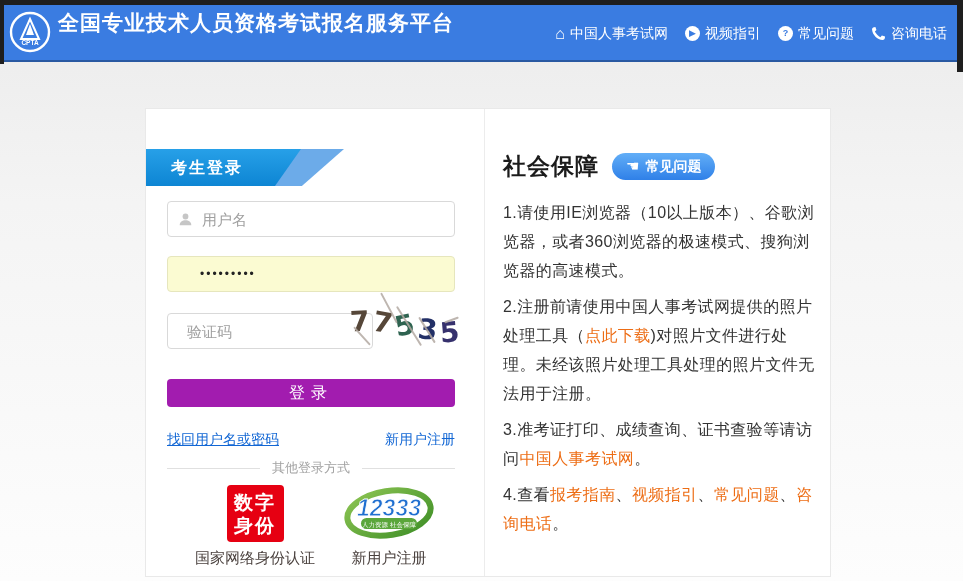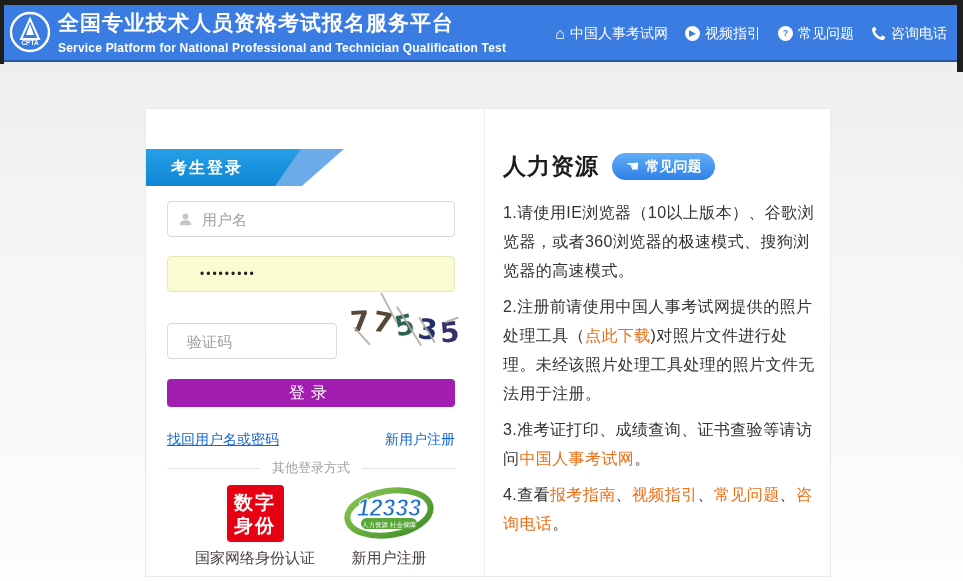--- a/index.html
+++ b/index.html
@@ -47,21 +47,21 @@
 
   .field { position:absolute; left:21px; width:288px; height:36px; border:1px solid #d9d9d9;
            border-radius:4px; background:#fff; display:flex; align-items:center;
            padding:0 10px; gap:9px; }
   .field input { border:none; outline:none; background:transparent; flex:1;
                  font-size:15px; color:#7f1d1d; font-family:inherit; }
   .field input::placeholder { color:#9f9f9f; }
   .field-user { top:92px; }
   .field-pass { top:147px; background:#fbfbd2; border-color:#e6e6bd; }
   .field-pass input { font-size:12px; letter-spacing:2px; color:#222; padding-left:22px; }
-  .field-cap { top:214px; width:170px; }
+  .field-cap { top:204px; width:206px; }
 
   .captcha-img { position:absolute; left:200px; top:192px; width:118px; height:58px;
                  cursor:pointer; overflow:visible; }
   .cap-digits { position:absolute; inset:0; display:flex; align-items:flex-start;
                 justify-content:center; gap:3px; padding-top:5px; }
   .cap-digit { font-family:"DejaVu Sans","Liberation Sans",sans-serif; font-weight:bold;
                font-size:28px; line-height:1; display:inline-block; }
   .cap-line { position:absolute; height:2px; background:#b3a9a2; border-radius:2px; opacity:.85; }
 
   .login-btn { position:absolute; left:21px; top:270px; width:288px; height:28px;
@@ -106,21 +106,20 @@
 
   <header>
     <svg class="logo" width="42" height="42" viewBox="0 0 42 42">
       <circle cx="21" cy="21" r="19" fill="none" stroke="#ffffff" stroke-width="2.4"></circle>
       <path d="M21 8 L30 28 L12 28 Z" fill="none" stroke="#ffffff" stroke-width="2"></path>
       <path d="M21 13 L25 24 L17 24 Z" fill="#ffffff"></path>
       <text x="21" y="34" text-anchor="middle" font-size="6.5" font-weight="bold" fill="#ffffff" font-family="Liberation Sans, sans-serif">CPTA</text>
     </svg>
     <div class="title-block">
       <div class="title">全国专业技术人员资格考试报名服务平台</div>
-      <div class="subtitle">Service Platform for National Professional and Technician Qualification Test</div>
     </div>
     <nav>
       <a class="nav-item">
         <span class="nav-glyph">⌂</span>
         <span>中国人事考试网</span>
       </a>
       <a class="nav-item">
         <span class="nav-circle">▶</span>
         <span>视频指引</span>
       </a>
@@ -214,21 +213,21 @@
           </svg>
           <div class="method-label">新用户注册</div>
         </div>
       </div>
     </section>
 
     <div class="v-divider"></div>
 
     <section class="tips-panel">
       <div class="tips-head">
-        <h2>人力资源</h2>
+        <h2>社会保障</h2>
         <a class="faq-pill">
           <span class="hand">☚</span>
           <span>常见问题</span>
         </a>
       </div>
       <div>
           <p class="tip"><span>1.请使用IE浏览器（10以上版本）、谷歌浏览器，或者360浏览器的极速模式、搜狗浏览器的高速模式。</span></p>
           <p class="tip"><span>2.注册前请使用中国人事考试网提供的照片处理工具（</span><a class="tip-link">点此下载</a><span>)对照片文件进行处理。未经该照片处理工具处理的照片文件无法用于注册。</span></p>
           <p class="tip"><span>3.准考证打印、成绩查询、证书查验等请访问</span><a class="tip-link">中国人事考试网</a><span>。</span></p>
           <p class="tip"><span>4.查看</span><a class="tip-link">报考指南</a><span>、</span><a class="tip-link">视频指引</a><span>、</span><a class="tip-link">常见问题</a><span>、</span><a class="tip-link">咨询电话</a><span>。</span></p>

